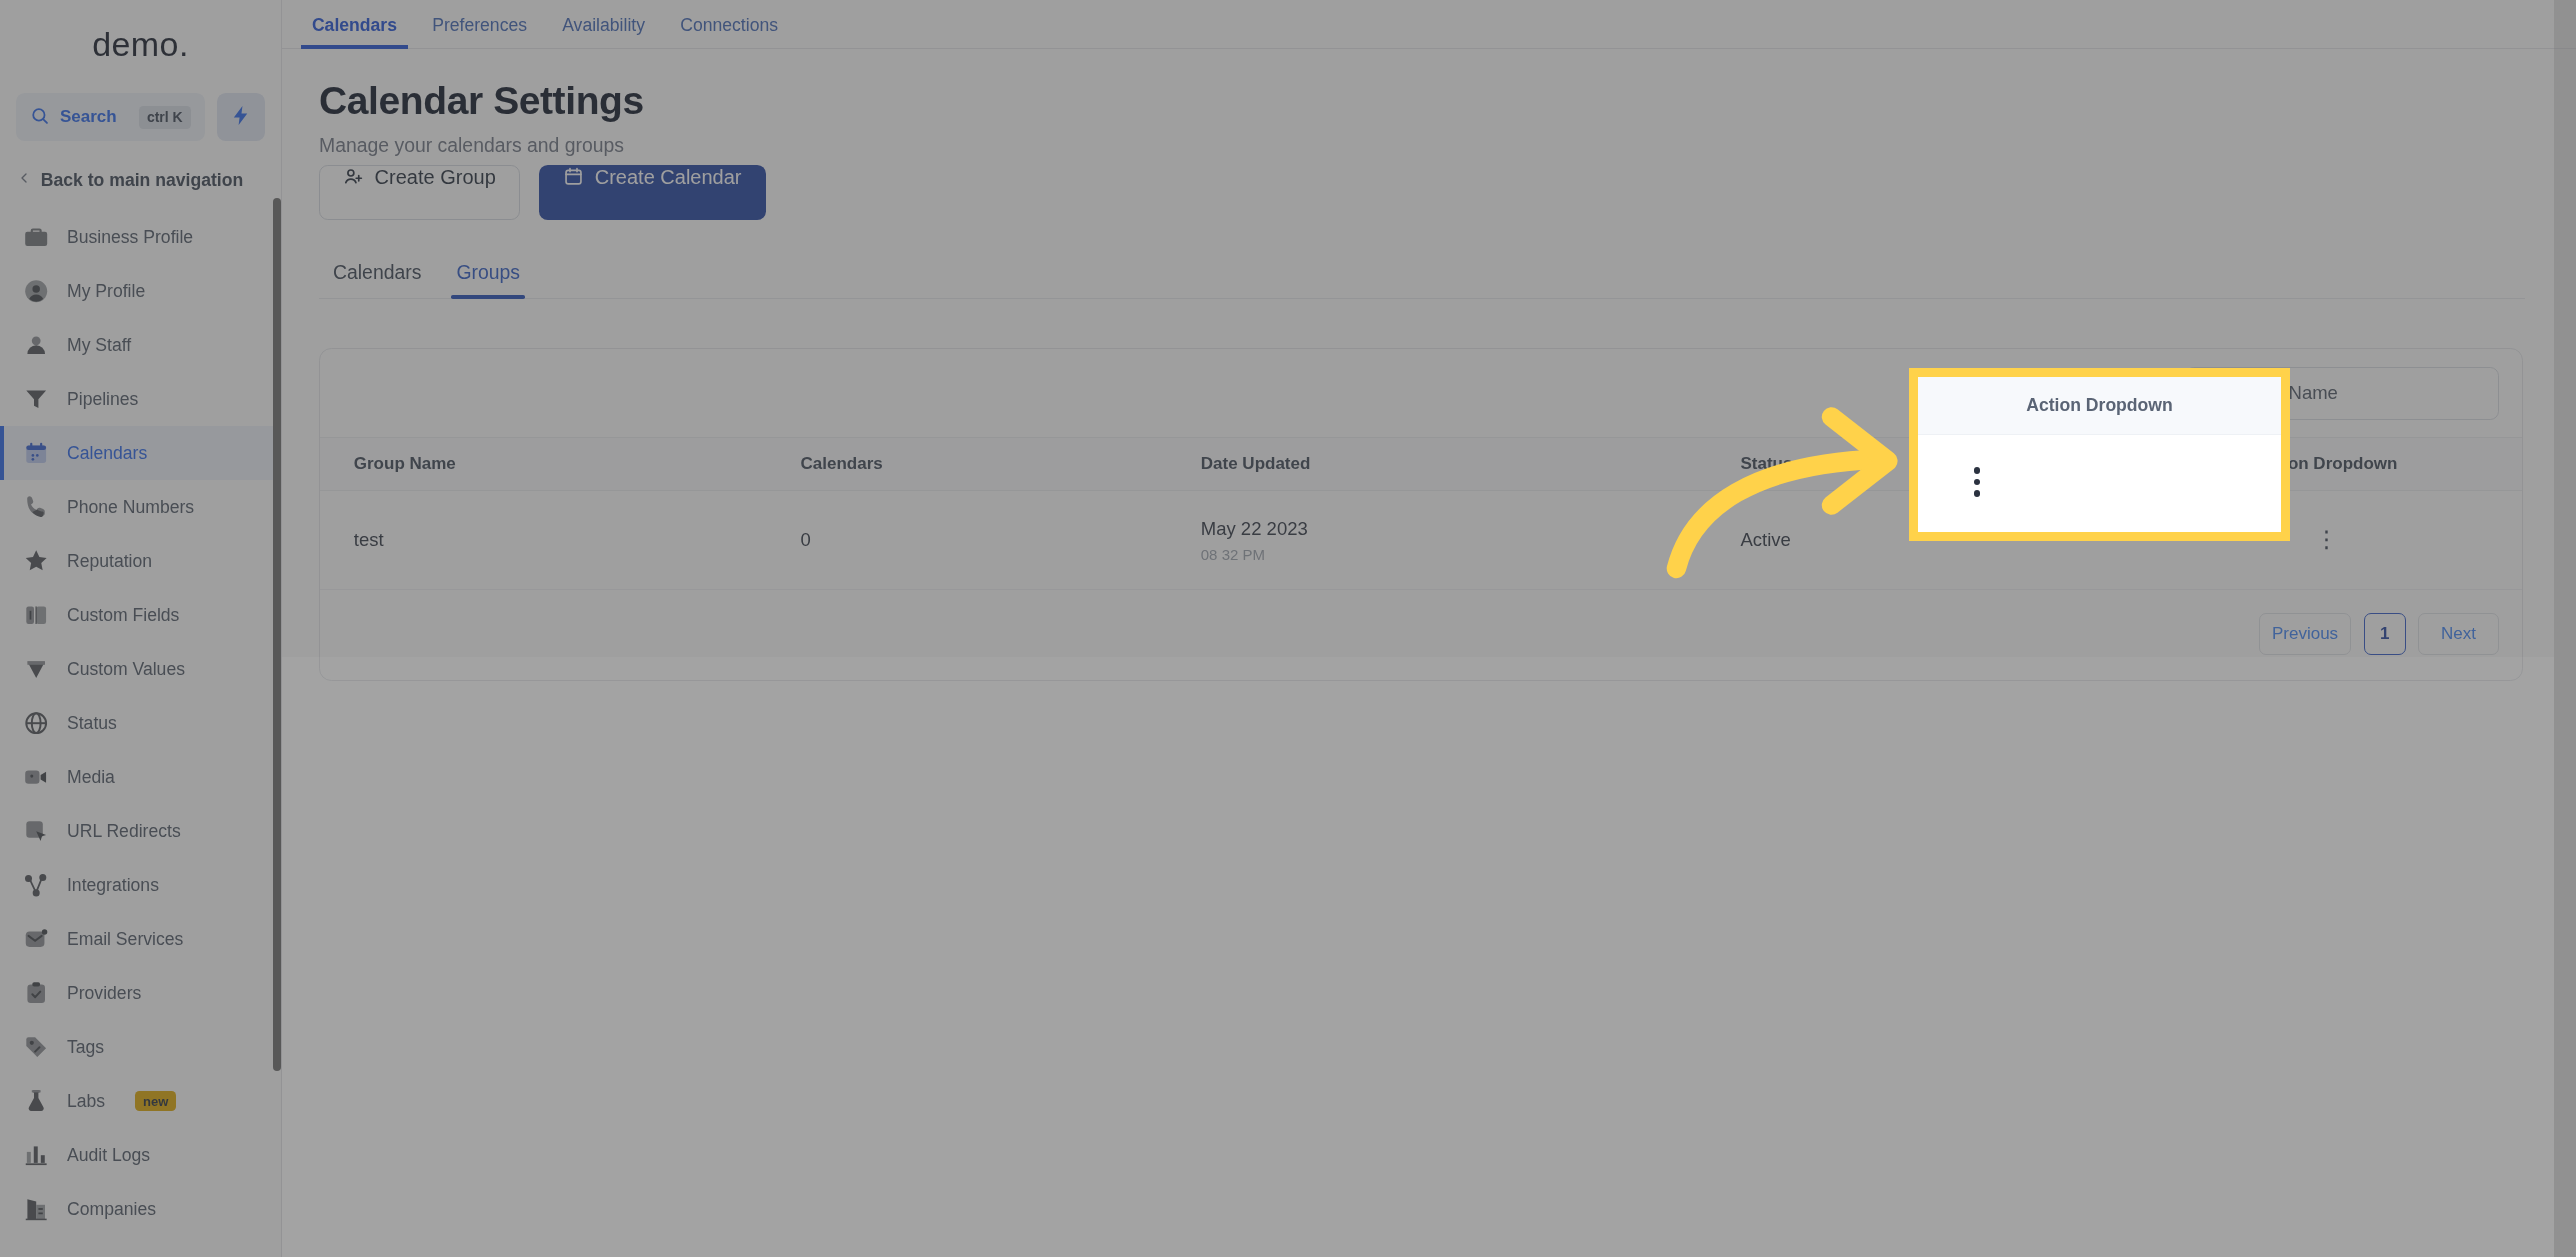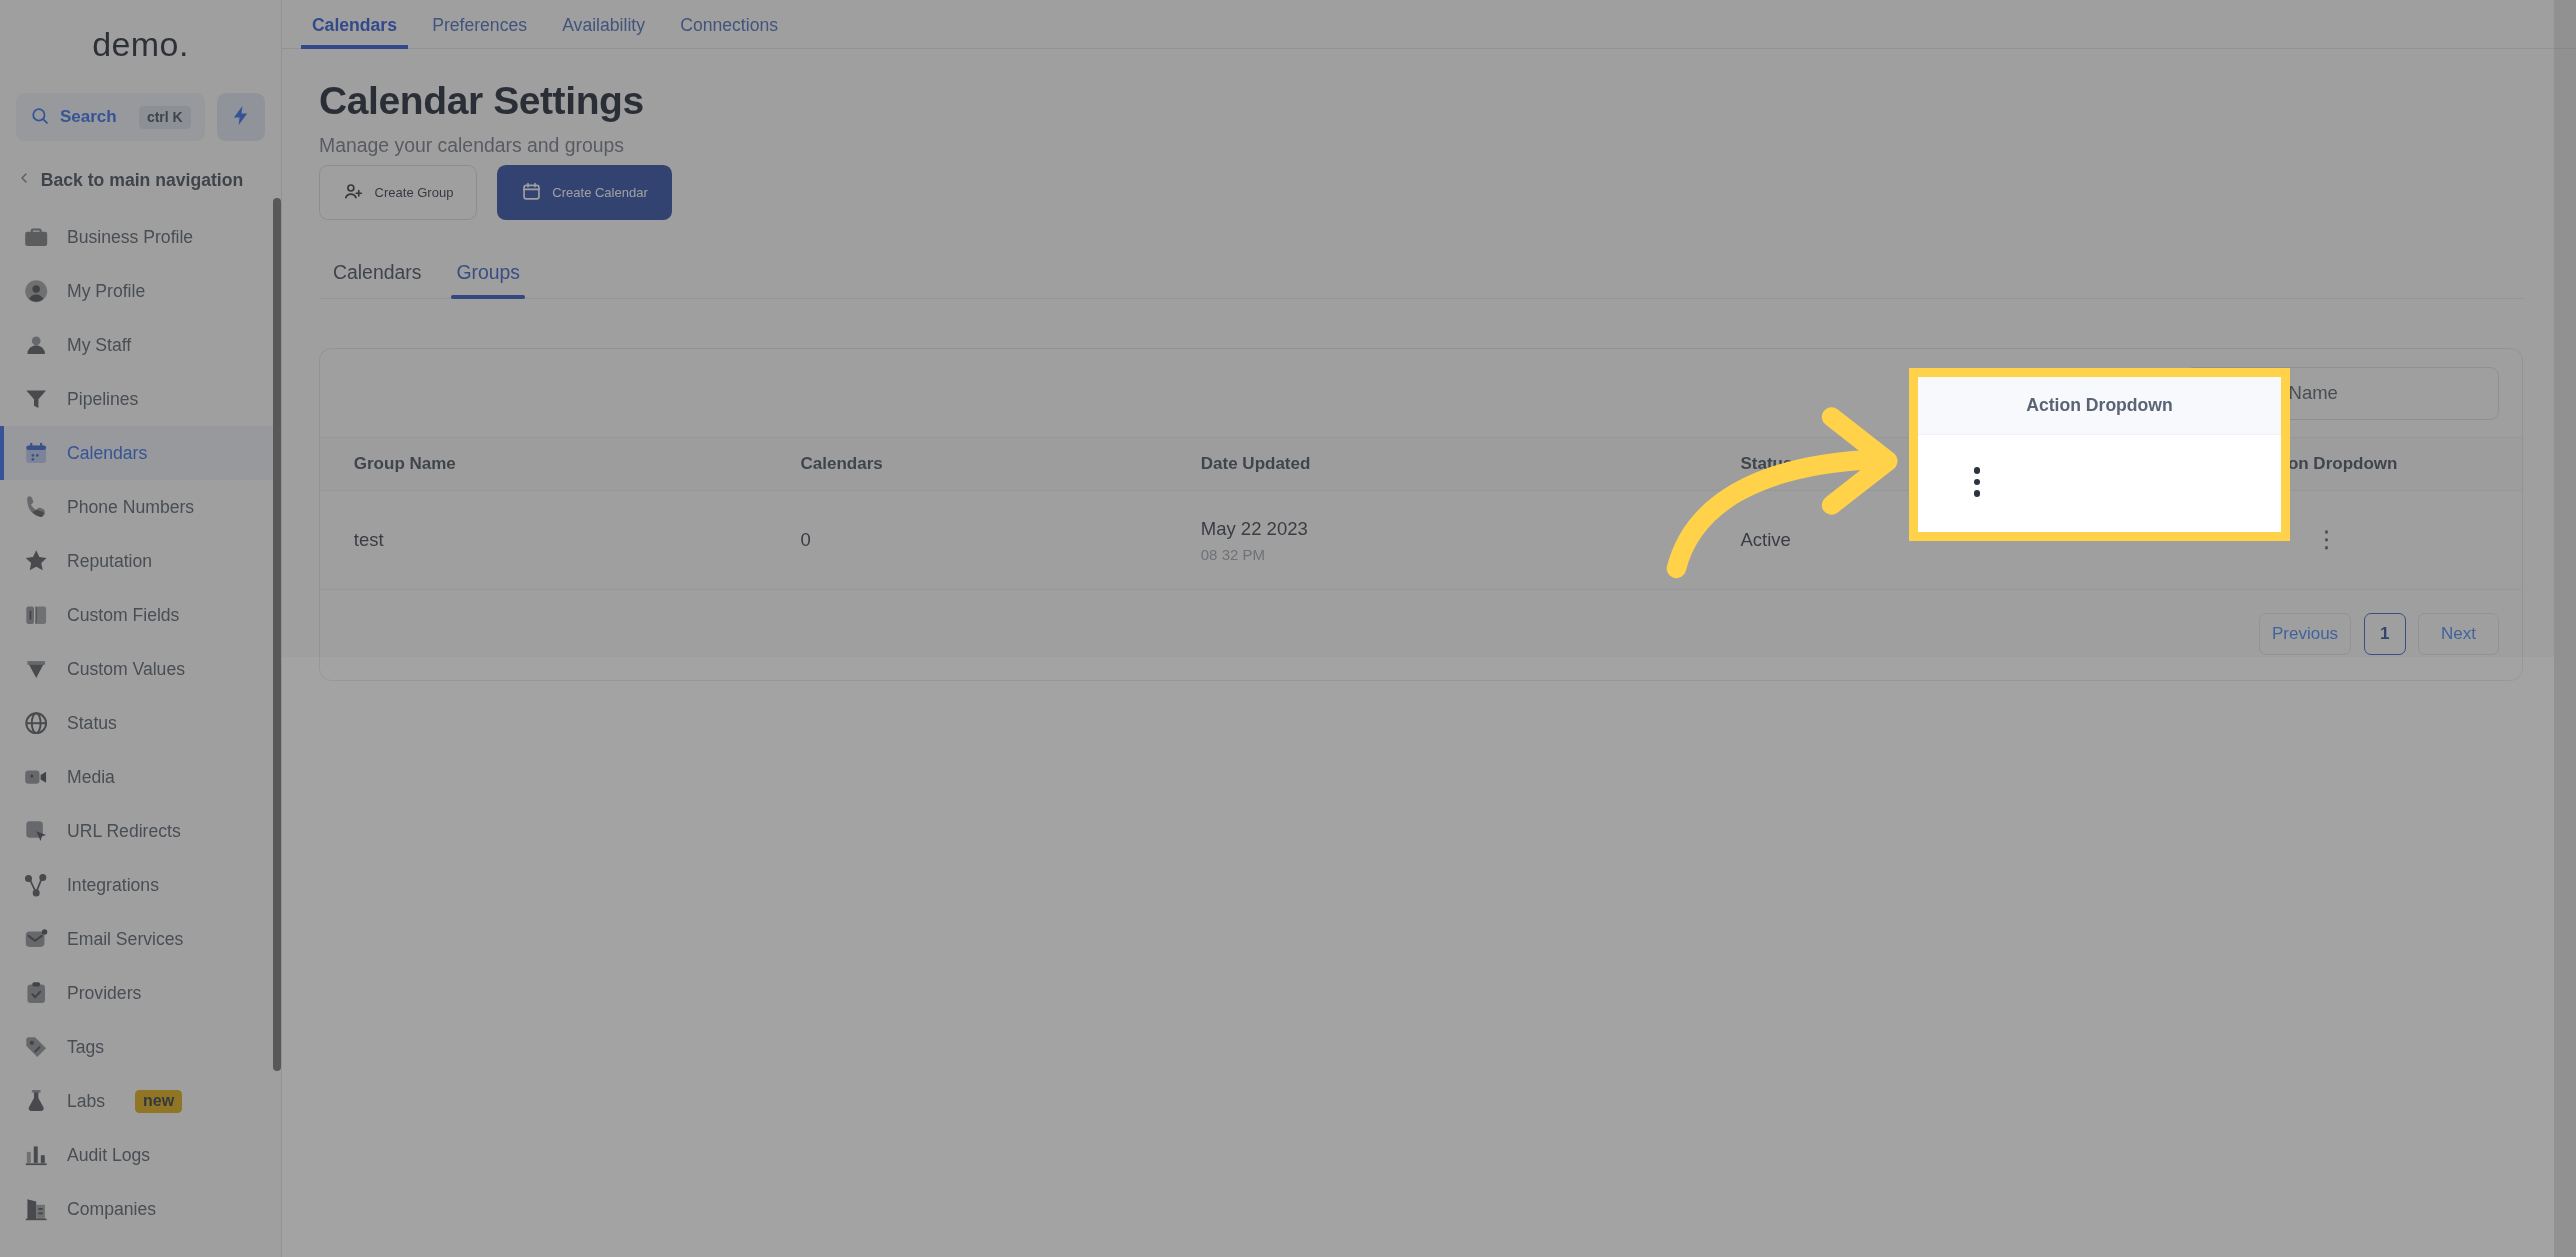--- a/index.html
+++ b/index.html
@@ -57,21 +57,21 @@
   .nav-item.active::before {
     content: ""; position: absolute; left: 0; top: 0; bottom: 0;
     width: 3.5px; background: #2563eb;
   }
   .nav-ico {
     width: 26.4px; height: 26.4px; display: flex; align-items: center;
     justify-content: center; flex: 0 0 26.4px;
   }
   .nav-ico svg { width: 26.4px; height: 26.4px; display:block; }
   .badge-new {
-    background: #e0a800; color: #1f2937; font-size: 16px; font-weight: 700;
+    background: #e0a800; color: #1f2937; font-size: 13px; font-weight: 700;
     border-radius: 4.4px; padding: 2.6px 8px; margin-left: 12.3px;
   }
   .side-scrollbar {
     position: absolute; left: 273px; top: 198px; width: 8px; height: 873px;
     background: #6b6b6b; border-radius: 4.4px;
   }
 
   
   .main {
     position: absolute; left: 282px; top: 0; right: 0; bottom: 0;
@@ -92,23 +92,23 @@
   }
   .page-head {
     display: flex; align-items: flex-start; justify-content: space-between;
     padding: 30px 53px 0 37px;
     flex-direction: column;
   }
   .page-title { font-size: 39px; font-weight: 700; color: #0b1324; letter-spacing: -0.4px; }
   .page-sub { font-size: 19.4px; color: #6b7280; margin-top: 10.6px; }
   .head-actions { display: flex; gap: 19.4px; align-items: center; margin-top: 8.8px; }
   .btn {
-    display: inline-flex; align-items: center; gap: 10.6px;
+    display: inline-flex; align-items: flex-start; gap: 10.6px;
     height: 55px; padding: 0 23px; border-radius: 8.8px;
-    font-size: 13px; cursor: pointer; border: 0.9px solid transparent;
+    font-size: 20px; cursor: pointer; border: 0.9px solid transparent;
   }
   .btn-secondary { background: #ffffff; border: 0.9px solid #d6dae1; color: #1f2937; }
   .btn-primary { background: #1d3fa0; color: #ffffff; font-weight: 500; }
   .btn svg { width: 21px; height: 21px; }
 
   .sub-tabs {
     display: flex; gap: 7px; margin: 41px 0 0 37px; width: calc(100% - 88px);
     border-bottom: 0.9px solid #e8eaee;
   }
   .sub-tab {

